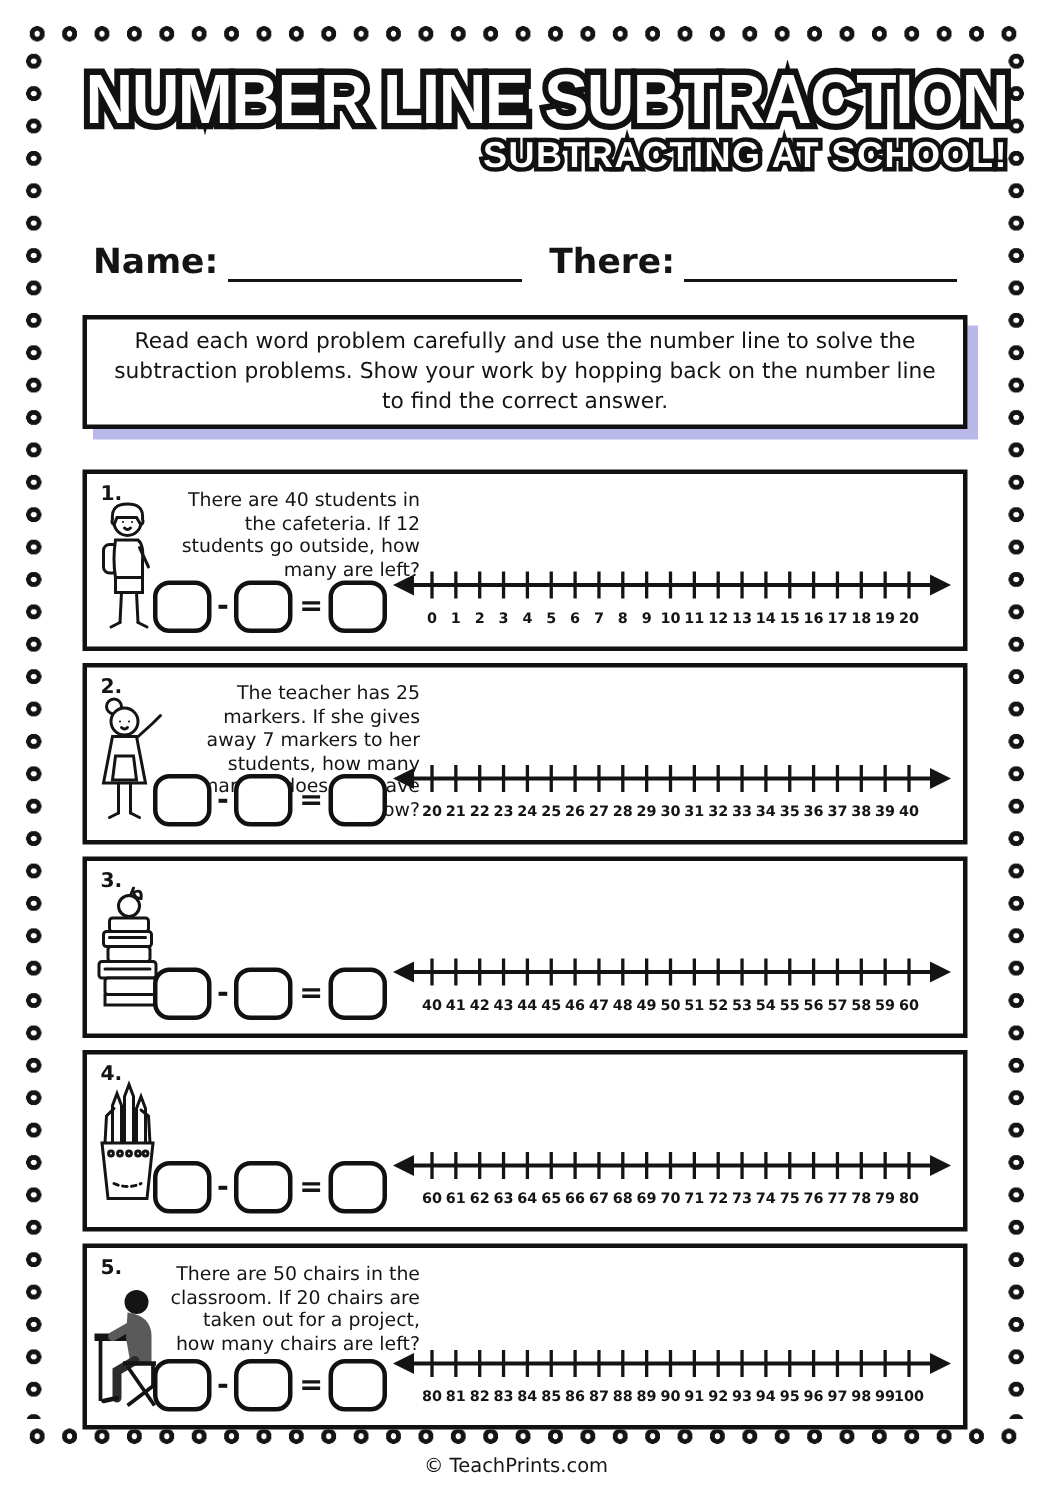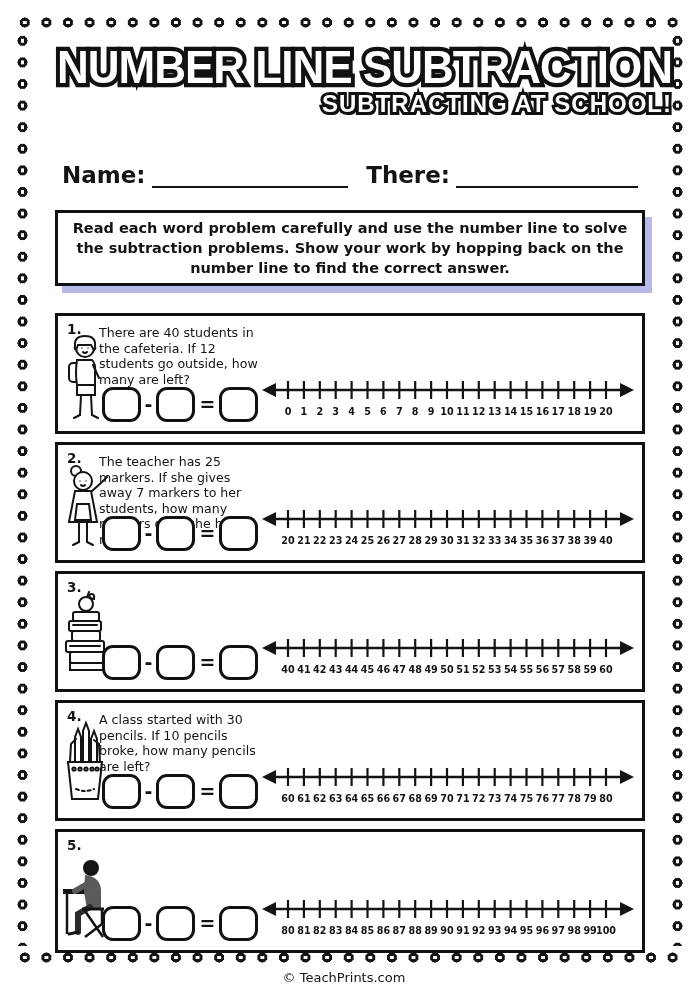--- a/index.html
+++ b/index.html
@@ -34,29 +34,29 @@
   .nd-row { display:flex; align-items:flex-end; margin:46px 34px 0 34px; font-size:23px; font-weight:700;justify-content:center; }
   .nd-label { white-space:nowrap; }
   .write-line { border-bottom:2px solid #141414; height:22px; }
   .name-line { width:196px; margin-left:6px; }
   .nd-gap { flex:1; }
   .date-line { width:182px; margin-left:6px; }
 
   
   .instr { margin:22px 27px 0 27px; border:3px solid #111; background:#fff;
     box-shadow:7px 7px 0 #b9b9e9; padding:5px 14px; text-align:center;
-    font-size:14.5px; line-height:1.38; font-weight:700; }
+    font-size:14.5px; line-height:1.38; font-weight:400; }
 
   
   .problems { margin:27px 27px 0 27px; }
   .problem { position:relative; border:3px solid #111; background:#fff; height:121px; margin-bottom:8px; }
   .problem:last-child { height:124px; margin-bottom:0; }
   .prob-num { position:absolute; top:5px; left:9px; font-size:13.5px; font-weight:700; }
   .prob-icon { position:absolute; left:3px; bottom:2px; }
-  .prob-text { position:absolute; top:9px; left:41px; width:168px; text-align:left;
+  .prob-text { position:absolute; top:9px; left:54px; width:168px; text-align:right;
     font-size:12.6px; line-height:1.24; font-weight:500; }
   .eq-row { position:absolute; bottom:9px; left:38px; width:168px; display:flex; align-items:center; justify-content:center; gap:4px; }
   .eq-box { width:39px; height:35px; border:3.5px solid #111; border-radius:11px; background:#fff; }
   .eq-op { font-size:19px; font-weight:700; line-height:1; }
   .nl { position:absolute; left:203px; right:7px; bottom:7px; height:50px; }
 
   
   .footer { position:absolute; left:0; right:12px; bottom:5px; text-align:center; font-size:13px; font-weight:500; }
 </style>
 </head>
@@ -326,21 +326,20 @@
           <path d="M39 42 L38 24 L33 20" fill="none"></path>
           <path d="M7 42 L41 42 L37 79 L11 79 Z"></path>
           <circle cx="13" cy="49" r="1.6"></circle>
             <circle cx="19" cy="49" r="1.6"></circle>
             <circle cx="25" cy="49" r="1.6"></circle>
             <circle cx="31" cy="49" r="1.6"></circle>
             <circle cx="36" cy="49" r="1.6"></circle>
           <path d="M15 69 Q24 73 33 69" fill="none" stroke-dasharray="3 3"></path>
         </svg>
       </span>
-      <div class="prob-text">A class started with 30 pencils. If 10 pencils broke, how many pencils are left?</div>
       <div class="eq-row">
         <span class="eq-box"></span>
         <span class="eq-op">-</span>
         <span class="eq-box"></span>
         <span class="eq-op">=</span>
         <span class="eq-box"></span>
       </div>
       <div class="nl"><svg width="374" height="50">
             <line x1="9" y1="16" x2="365" y2="16" stroke="#141414" stroke-width="2.6"></line>
             <polygon points="1,16 15,9 15,23" fill="#141414"></polygon>
@@ -398,20 +397,21 @@
           <line x1="6" y1="42" x2="6" y2="82" stroke="#141414" stroke-width="2.5"></line>
           <circle cx="30" cy="16" r="8" fill="#141414"></circle>
           <path d="M24 23 Q40 25 40 39 L40 57 L26 57 L23 40 Z" fill="#5a5a5a"></path>
           <path d="M28 31 L14 39" stroke="#5a5a5a" stroke-width="6" fill="none" stroke-linecap="round"></path>
           <path d="M29 55 L17 62 L17 80" stroke="#2c2c2c" stroke-width="6" fill="none" stroke-linecap="round"></path>
           <path d="M17 80 L8 82" stroke="#141414" stroke-width="3" stroke-linecap="round"></path>
           <line x1="21" y1="57" x2="43" y2="57" stroke="#141414" stroke-width="3"></line>
           <path d="M24 59 L42 85 M41 57 L41 72 M41 72 L24 85" stroke="#141414" stroke-width="2.5" fill="none"></path>
         </svg>
       </span>
+      <div class="prob-text">There are 50 chairs in the classroom. If 20 chairs are taken out for a project, how many chairs are left?</div>
       <div class="eq-row">
         <span class="eq-box"></span>
         <span class="eq-op">-</span>
         <span class="eq-box"></span>
         <span class="eq-op">=</span>
         <span class="eq-box"></span>
       </div>
       <div class="nl"><svg width="374" height="50">
             <line x1="9" y1="16" x2="365" y2="16" stroke="#141414" stroke-width="2.6"></line>
             <polygon points="1,16 15,9 15,23" fill="#141414"></polygon>

